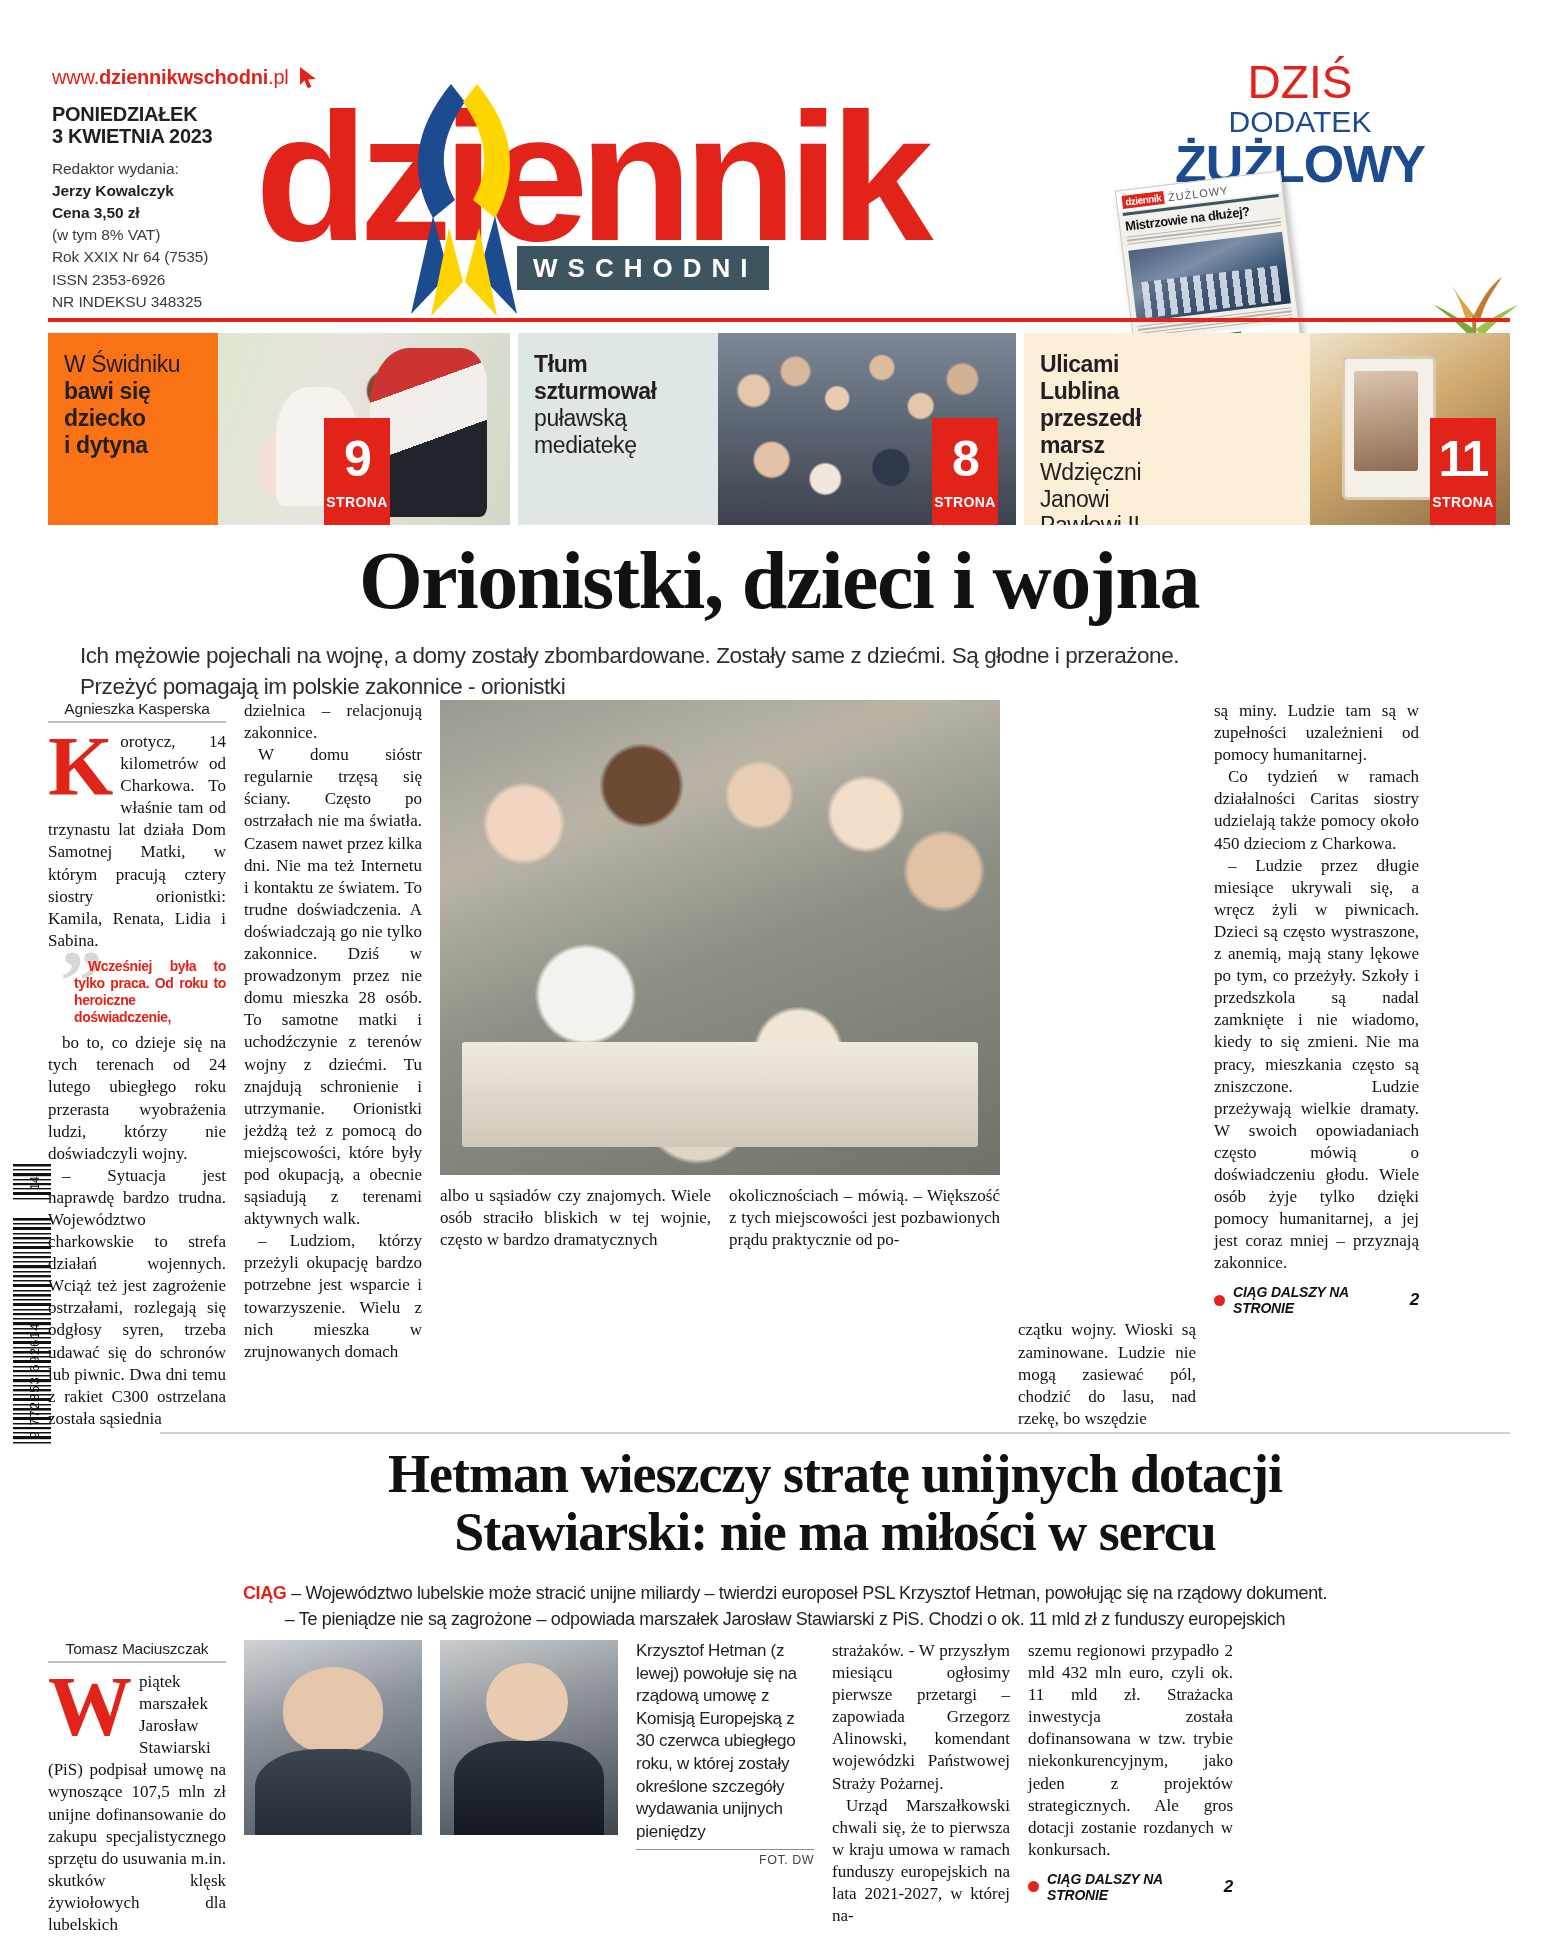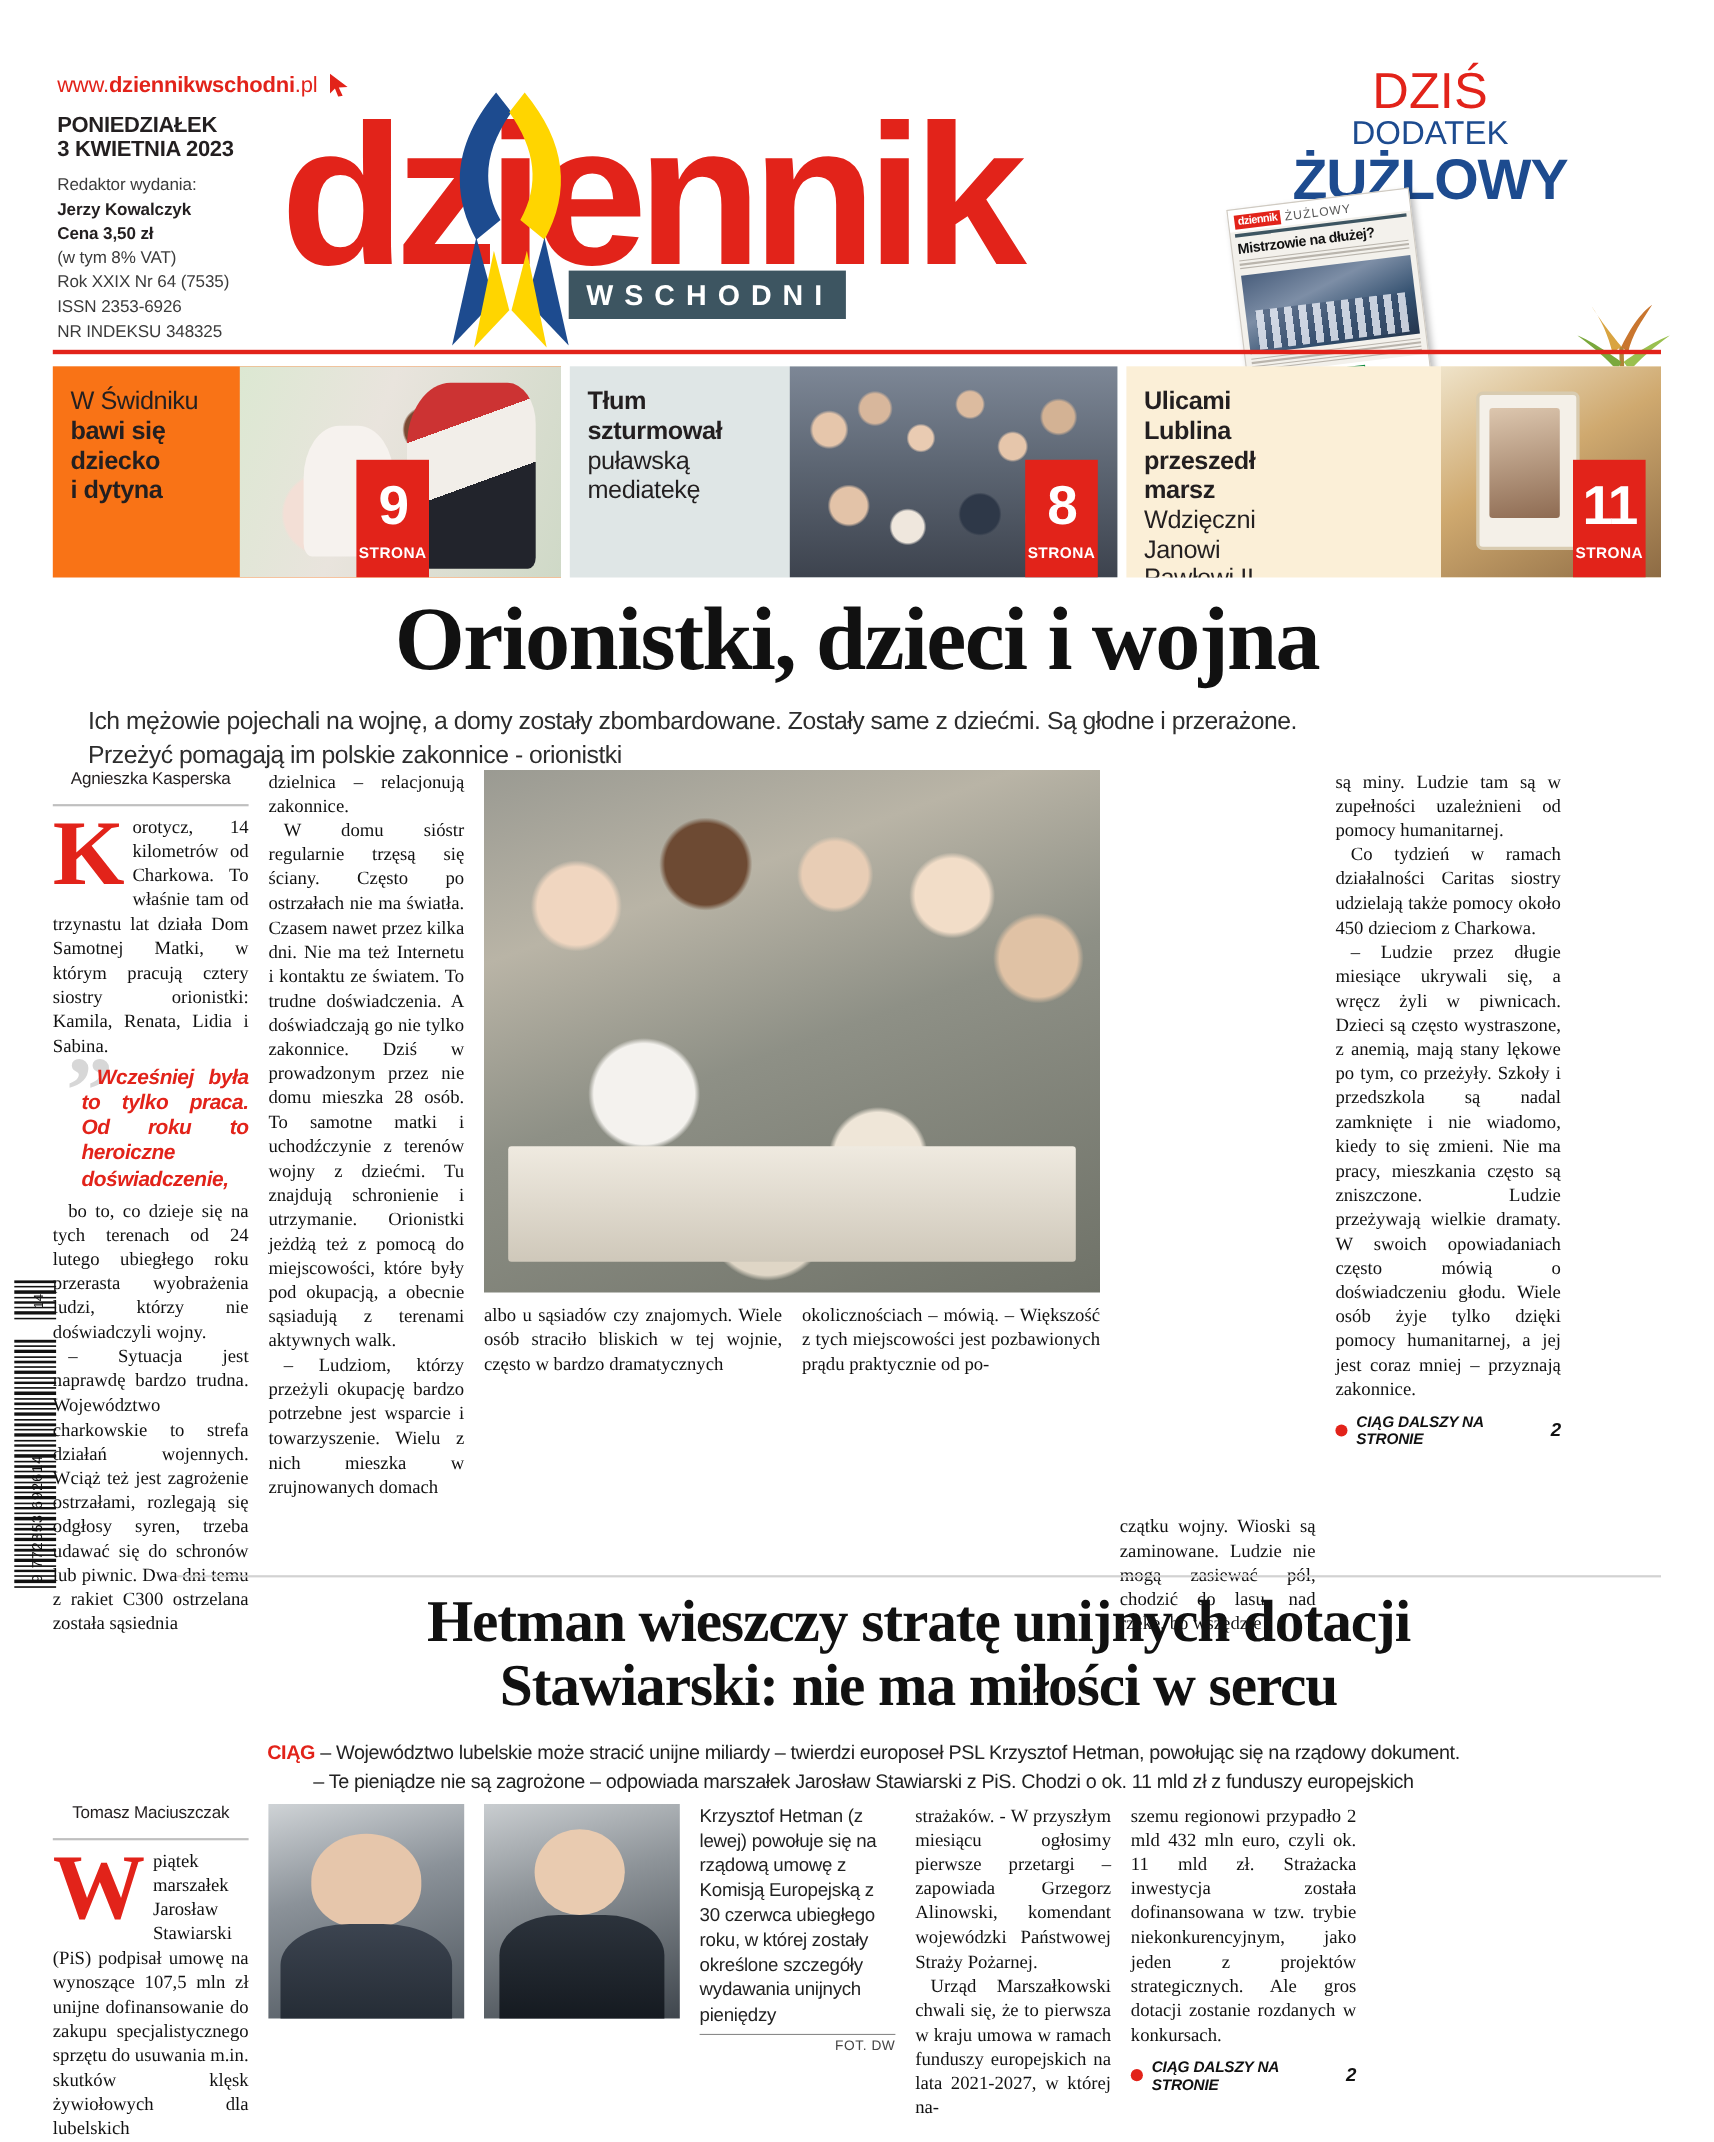--- a/index.html
+++ b/index.html
@@ -132,34 +132,34 @@
     font-size:82px;line-height:1.0;letter-spacing:-1.5px;color:#111;
   }
   .lead-sub{
     position:absolute;left:80px;top:640px;width:1400px;text-align:left;
     font-size:22.5px;line-height:1.38;color:#2d2d2d;letter-spacing:-0.45px;
   }
 
   .art1{position:absolute;left:48px;top:700px;width:1462px;}
   .byline{
     font-size:15.5px;color:#231f20;border-bottom:2px solid #bfbfbf;
-    padding-bottom:13px;text-align:center;letter-spacing:-0.2px;
+    padding-bottom:3px;text-align:center;letter-spacing:-0.2px;
   }
   .col{font-family:"Liberation Serif", serif;font-size:17px;line-height:1.30;
        text-align:justify;color:#111;hyphens:auto;}
   .col p{margin:0;text-indent:14px;}
   .col p.noind{text-indent:0;}
   .dropcap::first-letter{
     float:left;font-size:84px;line-height:0.76;font-weight:700;color:#e2231a;
     padding:4px 7px 0 0;font-family:"Liberation Serif",serif;
   }
   .pullquote{
     position:relative;margin:7px 0 7px 0;padding:6px 0 6px 26px;
-    font-family:"Liberation Sans", sans-serif;font-style:italic;font-weight:700;
-    color:#e2231a;font-size:19px;line-height:1.22;text-indent:0;letter-spacing:-0.4px;
+    font-family:"Liberation Sans", sans-serif;font-weight:700;
+    color:#e2231a;font-size:14px;line-height:1.22;text-indent:0;letter-spacing:-0.4px;
   }
   .pullquote:before{
     content:"”";position:absolute;left:-2px;top:6px;font-size:86px;line-height:0.55;
     color:#d7d7d7;font-family:"Liberation Serif",serif;font-style:normal;z-index:-1;
   }
 
   .photo1{
     background:linear-gradient(160deg,#9a9a92 0%,#b9b4a6 26%,#8e9086 52%,#6f7268 100%);
     position:relative;overflow:hidden;
   }

